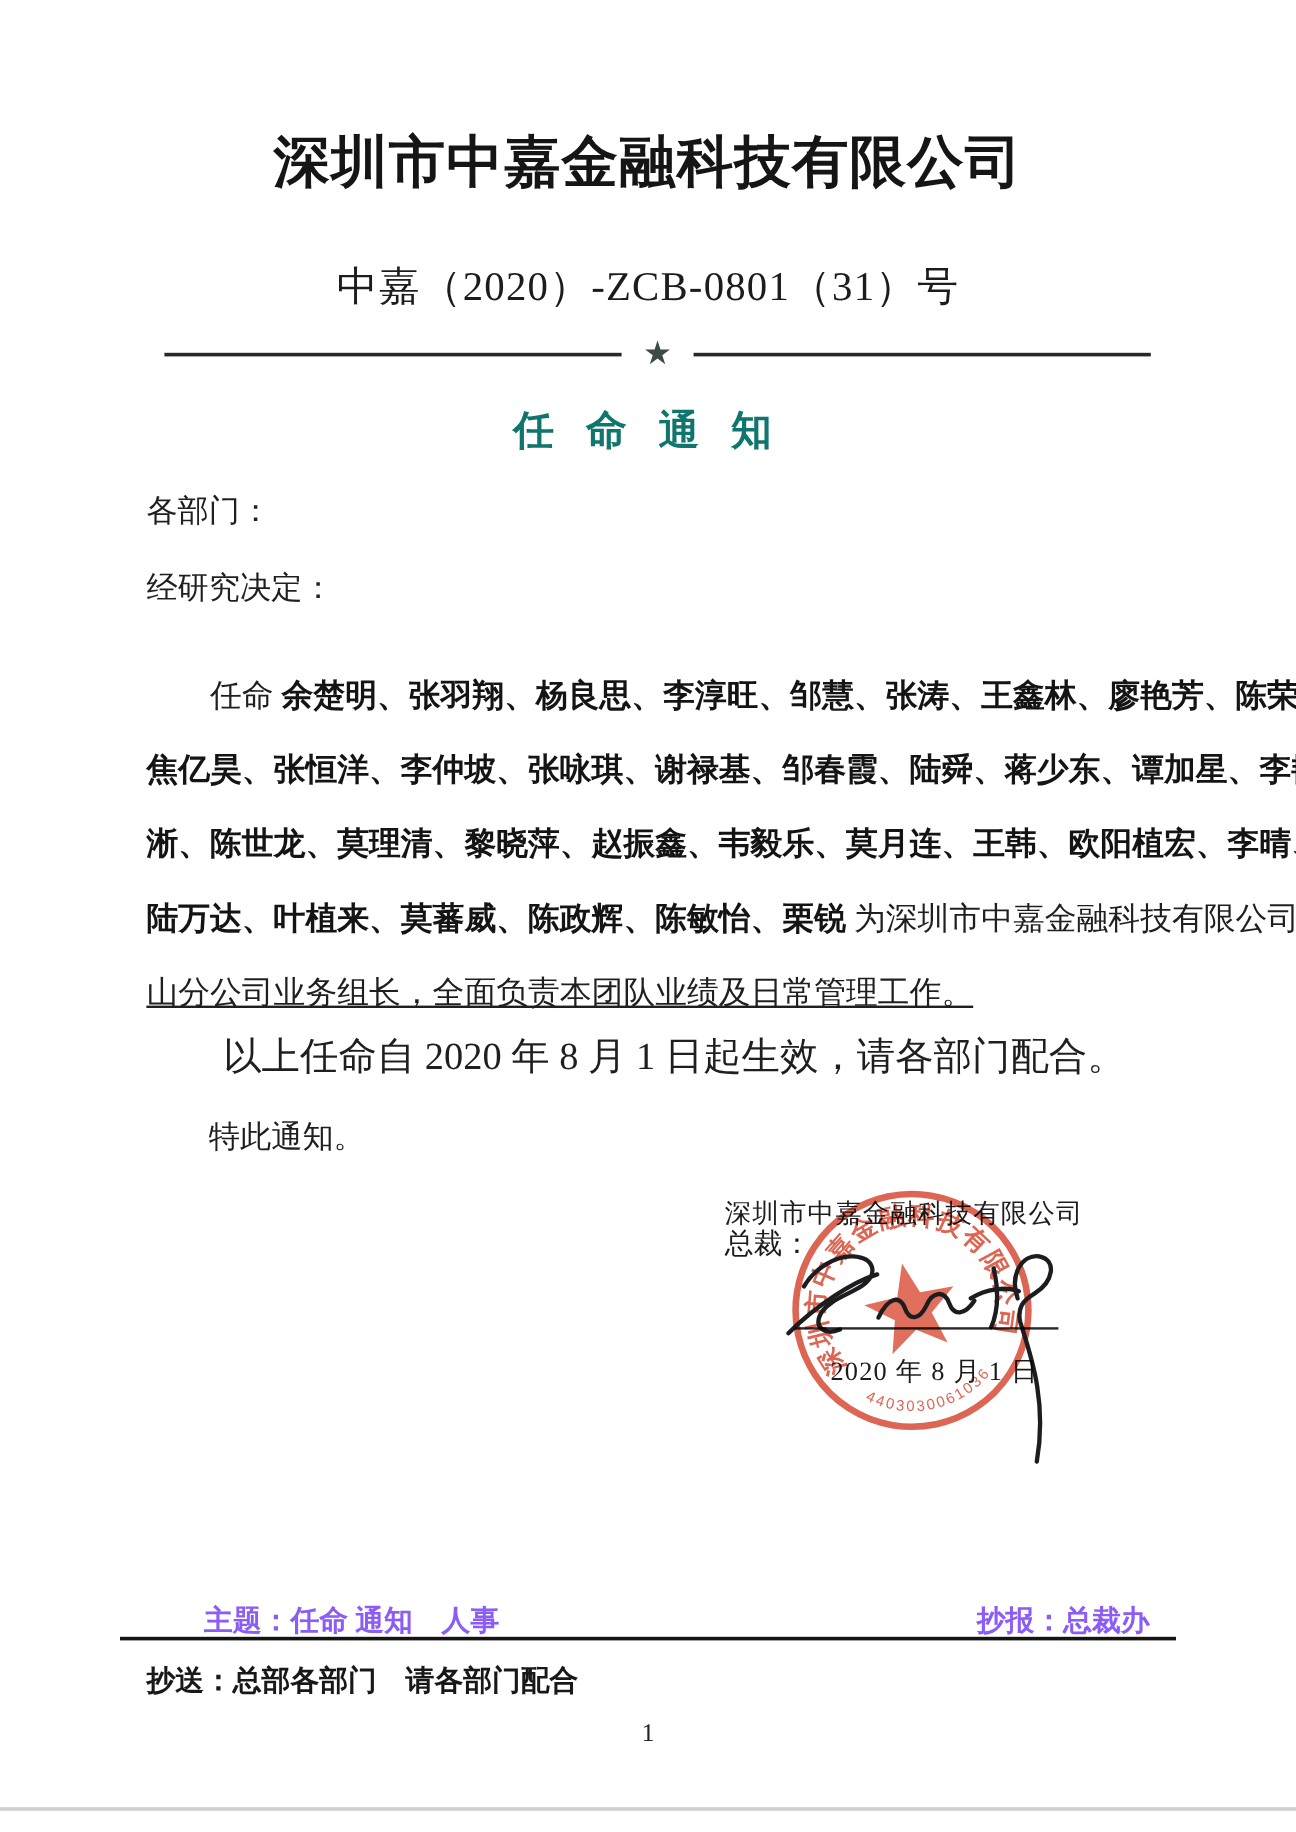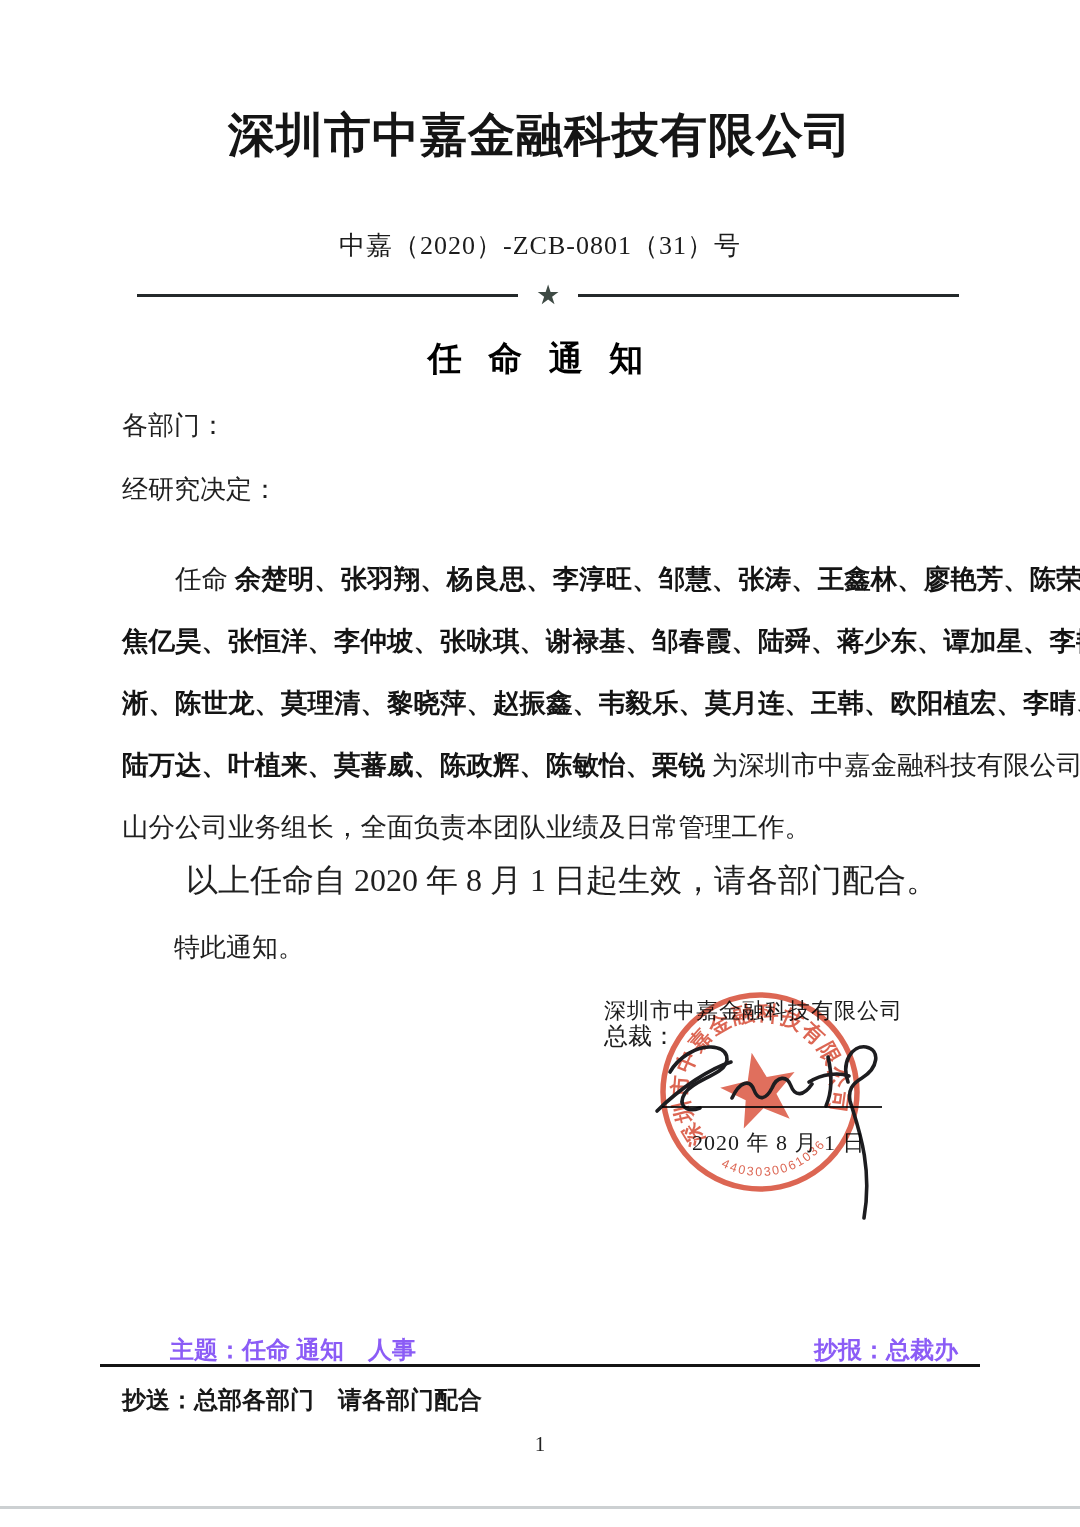--- a/index.html
+++ b/index.html
@@ -6,44 +6,44 @@
   .page{
     position:relative;width:1080px;height:1527px;background:#ffffff;overflow:hidden;
     font-family:"Liberation Serif","DejaVu Serif",serif;color:#1f1f1f;
   }
   .company-title{
     position:absolute;top:108px;left:0;width:100%;text-align:center;
     font-family:"Liberation Sans","DejaVu Sans",sans-serif;
     font-size:47px;font-weight:900;letter-spacing:1px;color:#151515;line-height:1.15;
   }
   .doc-number{
-    position:absolute;top:228px;left:0;width:100%;text-align:center;
-    font-size:26px;letter-spacing:1px;color:#1c1c1c;
+    position:absolute;top:216px;left:0;width:100%;text-align:center;
+    font-size:34px;letter-spacing:1px;color:#1c1c1c;
   }
   .divider{
     position:absolute;top:281px;left:137px;width:822px;height:28px;
     display:flex;align-items:center;
   }
   .divider .rule{flex:1;height:3px;background:#24292a;}
   .divider .star{
     width:60px;text-align:center;font-size:27px;line-height:28px;color:#3e4a44;
     font-family:"DejaVu Sans",sans-serif;
   }
   .notice-title{
     position:absolute;top:336px;left:0;width:100%;text-align:center;
-    font-size:34px;font-weight:bold;letter-spacing:9px;color:#000000;
+    font-size:34px;font-weight:bold;letter-spacing:9px;color:#0f766e;
   }
   .salutation{position:absolute;top:408px;left:122px;font-size:26px;text-align:right;}
   .intro{position:absolute;top:472px;left:122px;font-size:26px;}
   .appoint{
     position:absolute;top:548px;left:122px;width:836px;font-size:26.5px;line-height:62px;
   }
   .appoint .pline{text-align:justify;text-align-last:justify;height:62px;white-space:nowrap;}
   .appoint .pline.first{text-indent:2em;}
-  .appoint .pline.last{text-align:right;text-align-last:left;}
+  .appoint .pline.last{text-align:right;text-align-last:left;text-decoration:underline;}
   .appoint b{font-weight:bold;color:#141414;}
   .effective{position:absolute;top:852px;left:122px;width:836px;font-size:32px;line-height:56px;text-indent:2em;}
   .closing{position:absolute;top:920px;left:122px;font-size:26px;line-height:56px;text-indent:2em;}
   .sig-company{position:absolute;top:996px;left:604px;font-size:22px;letter-spacing:1px;color:#1c1c1c;}
   .sig-title{position:absolute;top:1020px;left:604px;font-size:24px;color:#1c1c1c;}
   .sig-underline{position:absolute;top:1106px;left:662px;width:220px;height:2px;background:#2a2a2a;}
   .sig-date{position:absolute;top:1128px;left:692px;font-size:22px;letter-spacing:1px;color:#1c1c1c;}
   .seal-svg{position:absolute;top:970px;left:560px;width:400px;height:260px;mix-blend-mode:multiply;}
   .footer-row1{position:absolute;top:1334px;left:122px;right:122px;font-size:24px;font-weight:bold;color:#8b5cf6;margin-left:48px;}
   .footer-copyreport{position:absolute;right:0;top:0;}

